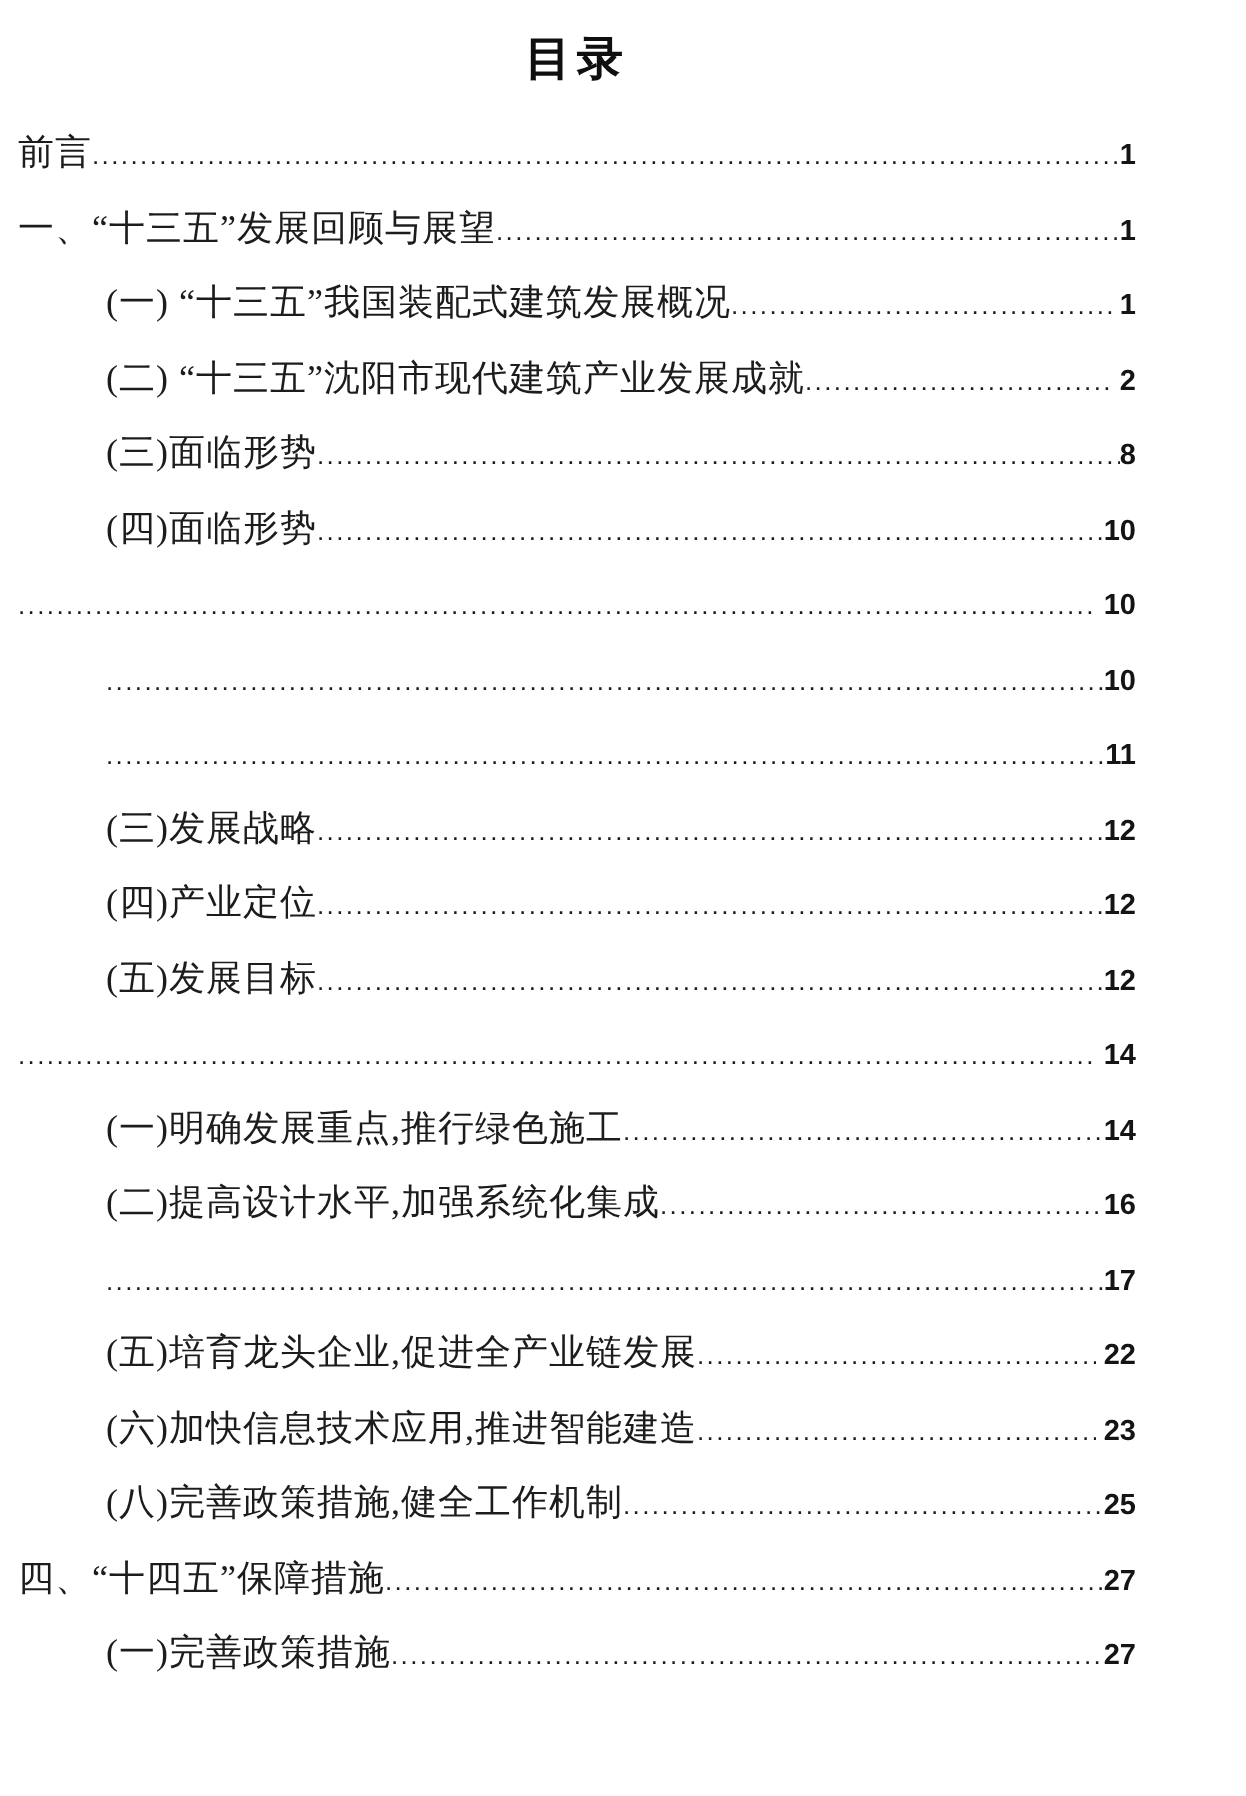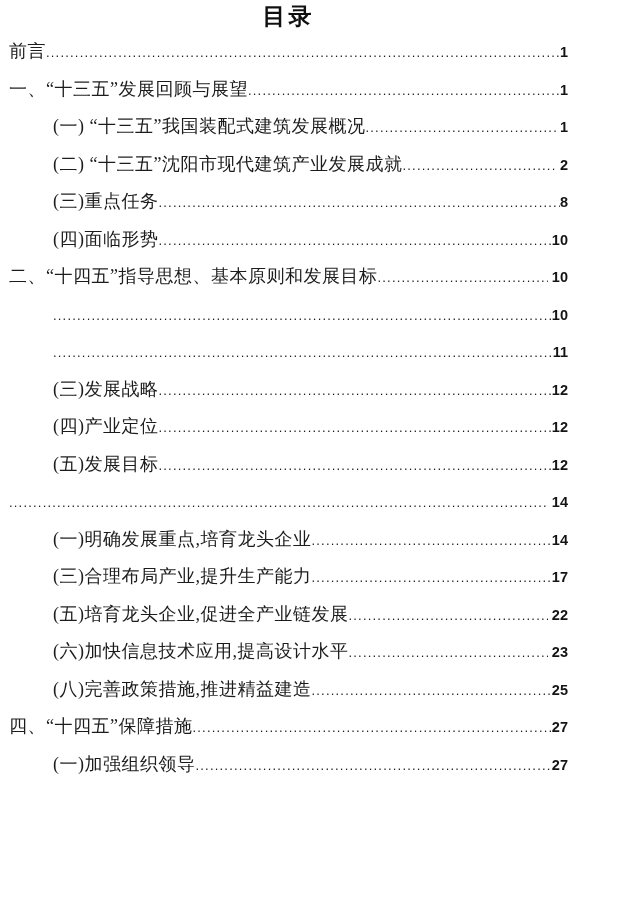--- a/index.html
+++ b/index.html
@@ -12,21 +12,21 @@
     box-sizing: border-box;
     width: 623px;
     height: 898px;
     background: #ffffff;
     padding: 2px 55px 0 9px;
     overflow: hidden;
     font-family: "Liberation Serif", serif;
     color: #1c1c1c;
   }
   .title {
-    margin: 0;
+    margin: 13px;
     height: 30px;
     line-height: 30px;
     text-align: center;
     font-size: 23px;
     font-weight: bold;
     letter-spacing: 3px;
     color: #0f0f0f;
     font-family: "Liberation Serif", serif;
   }
   .toc {
@@ -89,31 +89,30 @@
     <span class="t">(一) “十三五”我国装配式建筑发展概况</span>
     <span class="dots"></span>
     <span class="pg"> 1</span>
   </div>
       <div class="row lvl2">
     <span class="t">(二) “十三五”沈阳市现代建筑产业发展成就</span>
     <span class="dots"></span>
     <span class="pg"> 2</span>
   </div>
       <div class="row lvl2">
-    <span class="t">(三)重点任务</span>
+    <span class="t">(三)面临形势</span>
     <span class="dots"></span>
     <span class="pg">8</span>
   </div>
       <div class="row lvl2">
     <span class="t">(四)面临形势</span>
     <span class="dots"></span>
     <span class="pg">10</span>
   </div>
       <div class="row lvl1">
-    <span class="t">二、“十四五”指导思想、基本原则和发展目标</span>
     <span class="dots"></span>
     <span class="pg"> 10</span>
   </div>
       <div class="row lvl2">
     <span class="dots"></span>
     <span class="pg">10</span>
   </div>
       <div class="row lvl2">
     <span class="dots"></span>
     <span class="pg">11</span>
@@ -131,48 +130,52 @@
       <div class="row lvl2">
     <span class="t">(五)发展目标</span>
     <span class="dots"></span>
     <span class="pg">12</span>
   </div>
       <div class="row lvl1">
     <span class="dots"></span>
     <span class="pg"> 14</span>
   </div>
       <div class="row lvl2">
-    <span class="t">(一)明确发展重点,培育龙头企业</span>
+    <span class="t">(一)明确发展重点,推行绿色施工</span>
     <span class="dots"></span>
     <span class="pg">14</span>
   </div>
       <div class="row lvl2">
-    <span class="t">(三)合理布局产业,提升生产能力</span>
+    <span class="t">(二)提高设计水平,加强系统化集成</span>
+    <span class="dots"></span>
+    <span class="pg">16</span>
+  </div>
+      <div class="row lvl2">
     <span class="dots"></span>
     <span class="pg">17</span>
   </div>
       <div class="row lvl2">
     <span class="t">(五)培育龙头企业,促进全产业链发展</span>
     <span class="dots"></span>
     <span class="pg"> 22</span>
   </div>
       <div class="row lvl2">
-    <span class="t">(六)加快信息技术应用,提高设计水平</span>
+    <span class="t">(六)加快信息技术应用,推进智能建造</span>
     <span class="dots"></span>
     <span class="pg"> 23</span>
   </div>
       <div class="row lvl2">
-    <span class="t">(八)完善政策措施,推进精益建造</span>
+    <span class="t">(八)完善政策措施,健全工作机制</span>
     <span class="dots"></span>
     <span class="pg">25</span>
   </div>
       <div class="row lvl1">
     <span class="t">四、“十四五”保障措施</span>
     <span class="dots"></span>
     <span class="pg">27</span>
   </div>
       <div class="row lvl2">
-    <span class="t">(一)加强组织领导</span>
+    <span class="t">(一)完善政策措施</span>
     <span class="dots"></span>
     <span class="pg">27</span>
   </div>
     </div>
 </div>
 
 </body></html>

